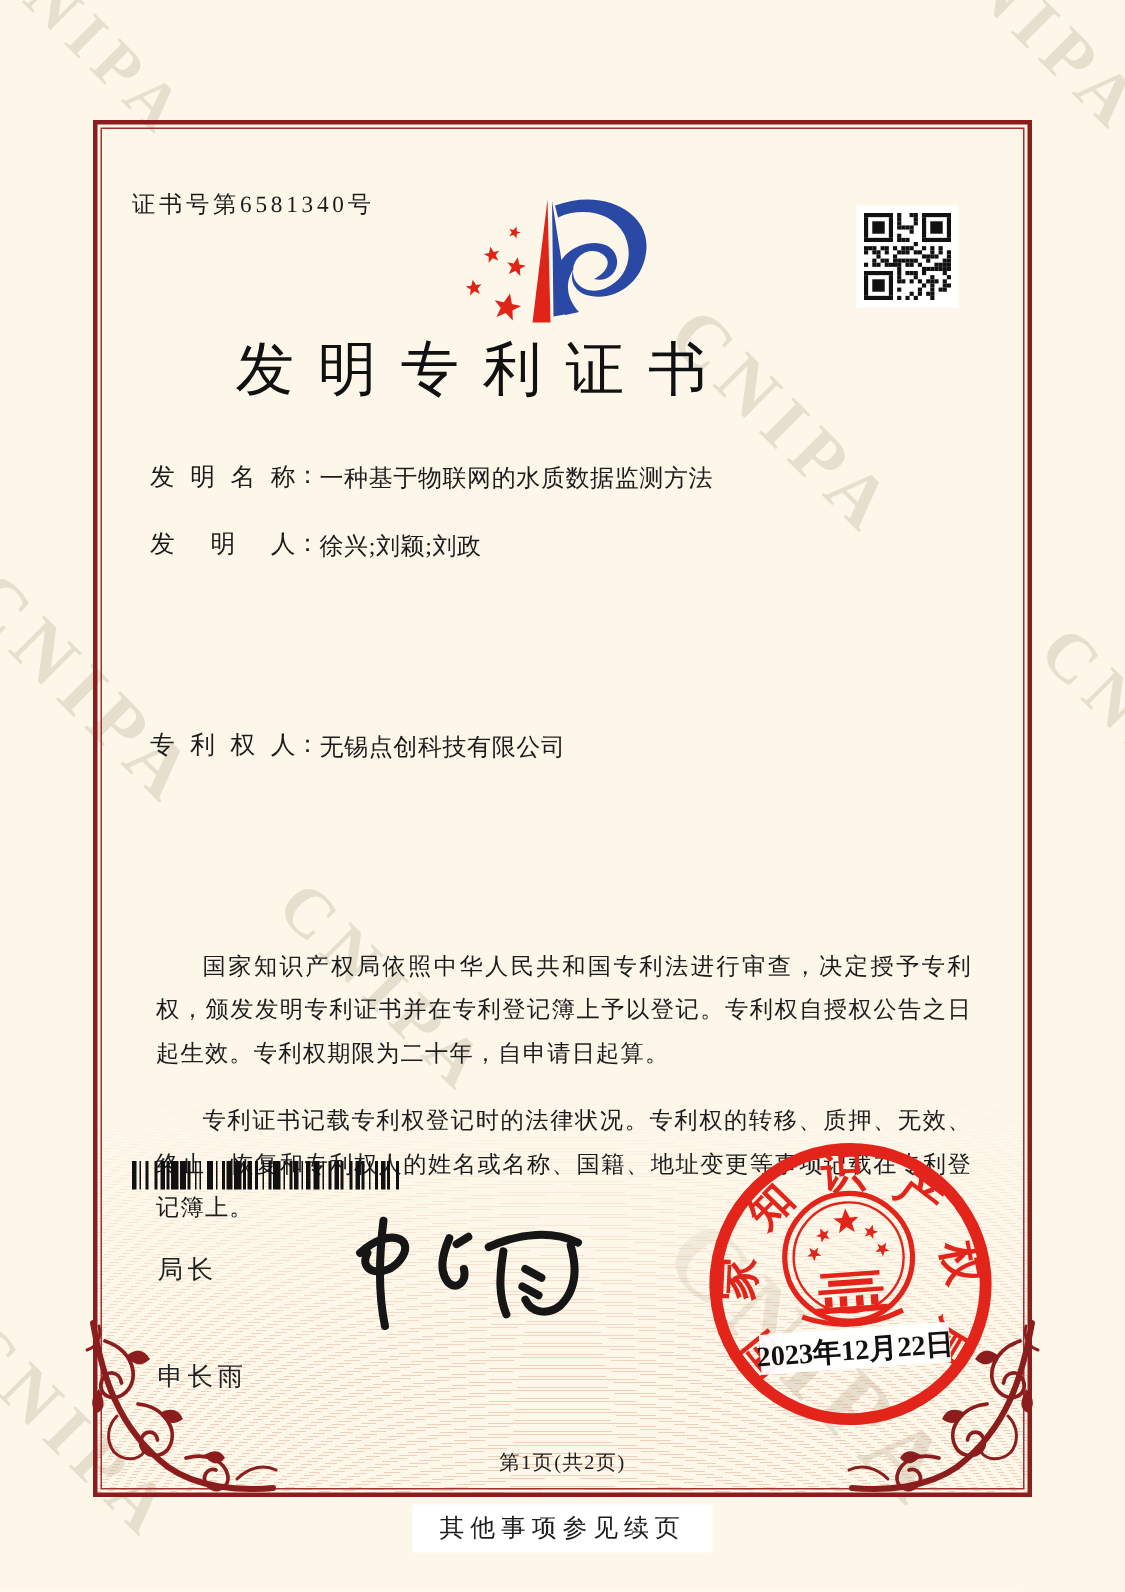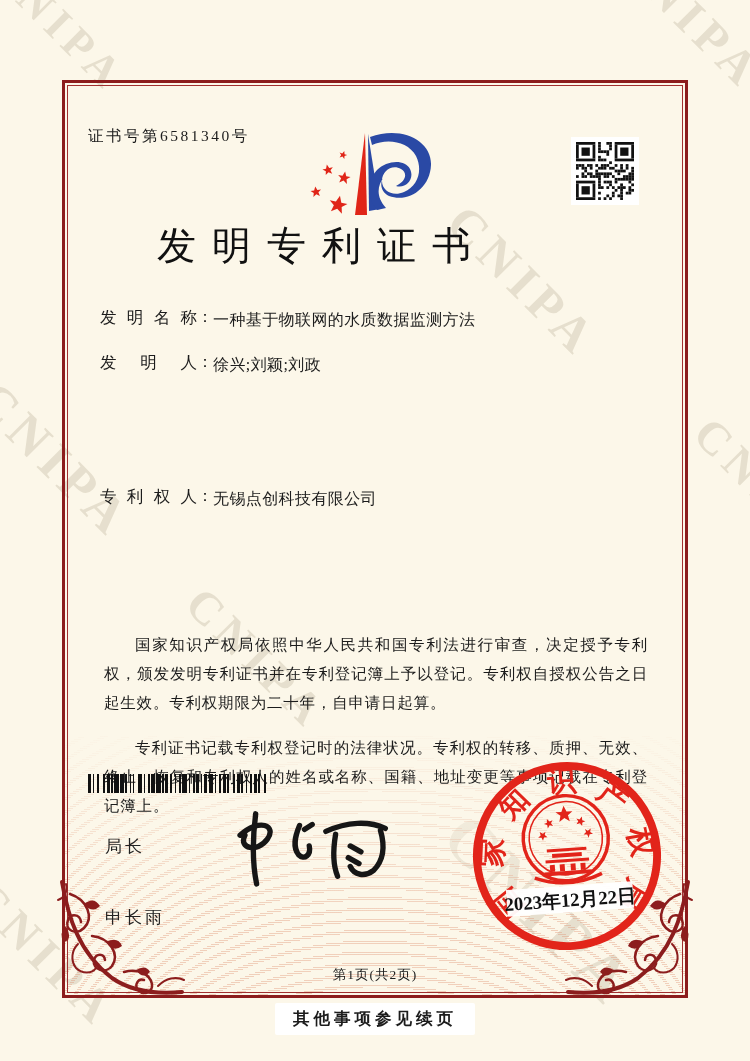--- a/index.html
+++ b/index.html
@@ -46,21 +46,21 @@
   .issuer-title{position:absolute;left:105px;top:835px;font-family:"Liberation Sans","DejaVu Sans",sans-serif;
                 font-size:17px;letter-spacing:3px;color:#222;}
   .issuer-name{position:absolute;left:105px;top:866px;font-family:Liberation Mono, monospace;
                font-size:17px;letter-spacing:3px;color:#222;margin-top:40px;}
   .signature{position:absolute;left:203px;top:799px;}
 
   .seal{position:absolute;left:468px;top:757px;width:198px;height:198px;transform:rotate(-4deg);}
 
   .pagenum{position:absolute;left:0;top:966px;width:750px;text-align:center;font-size:13.5px;letter-spacing:1px;}
   .note-box{position:absolute;left:50%;top:1003px;transform:translateX(-50%);background:#ffffff;
-            padding:5px 18px;border-radius:2px;font-weight:bold;}
+            padding:5px 18px;border-radius:2px;}
   .note-box span{font-size:16.5px;letter-spacing:4px;}
 
   .ornament{position:absolute;width:138px;height:128px;}
   .orn-left{left:48px;top:874px;}
   .orn-right{left:564px;top:874px;transform:scaleX(-1);}
 </style>
 </head>
 <body>
 
 <div class="page">

